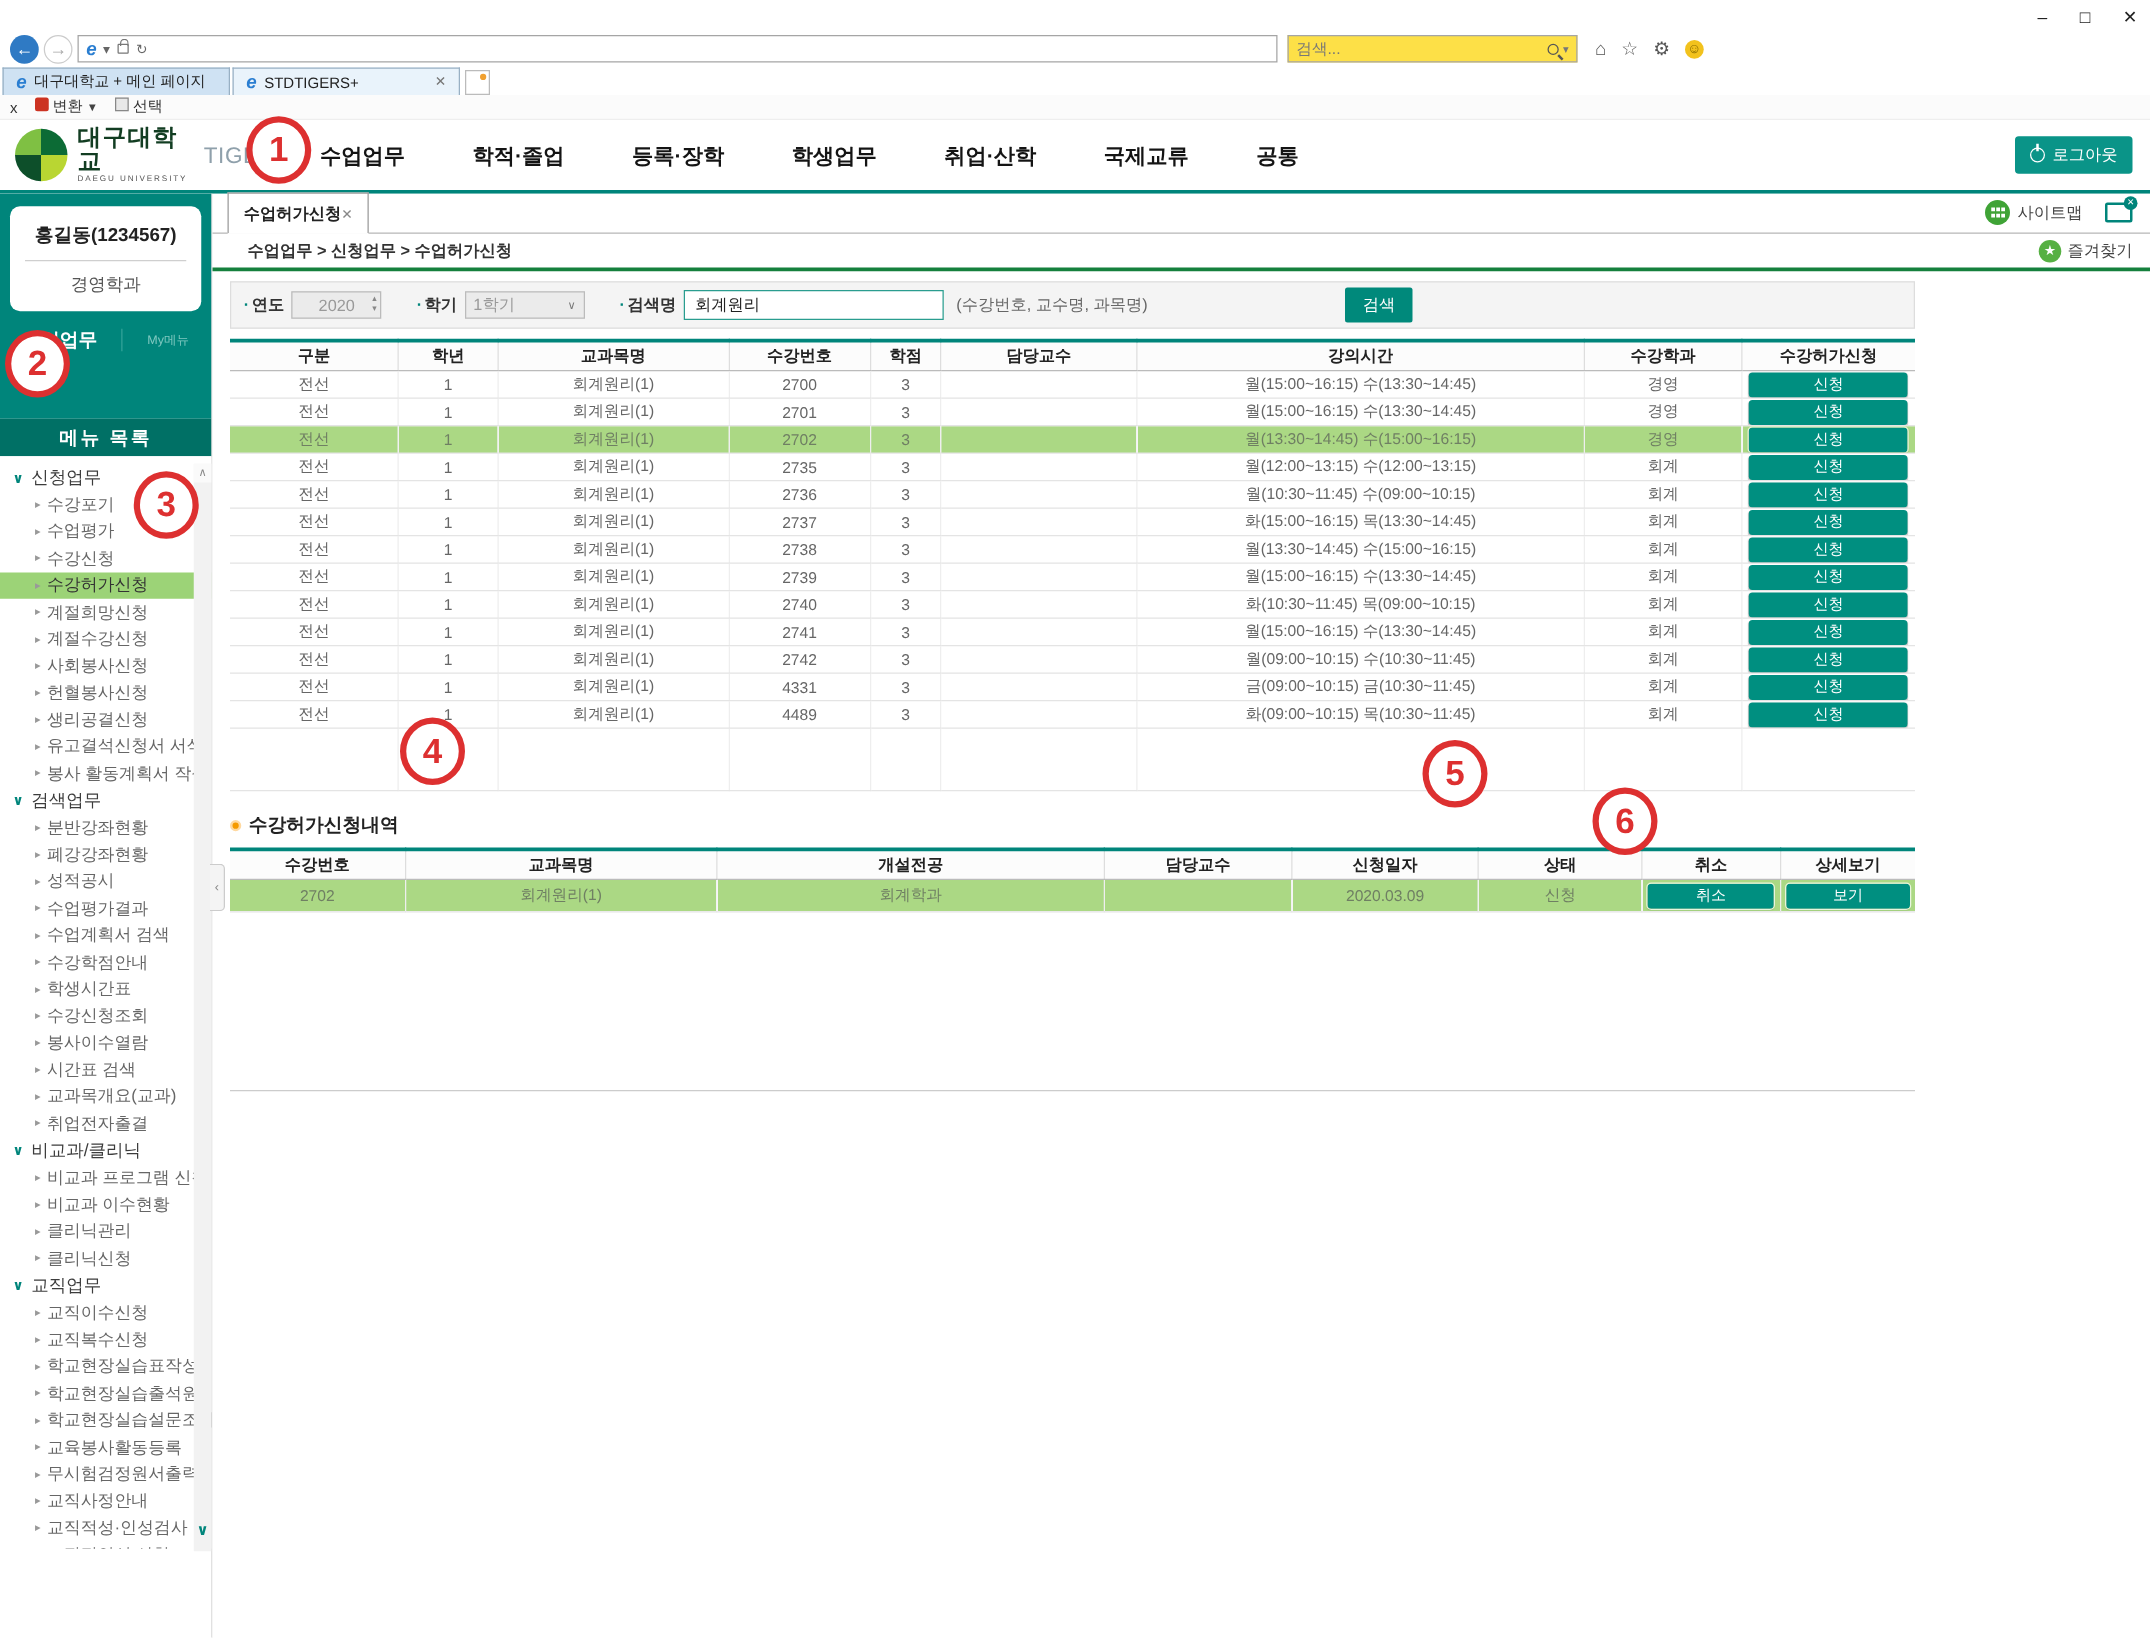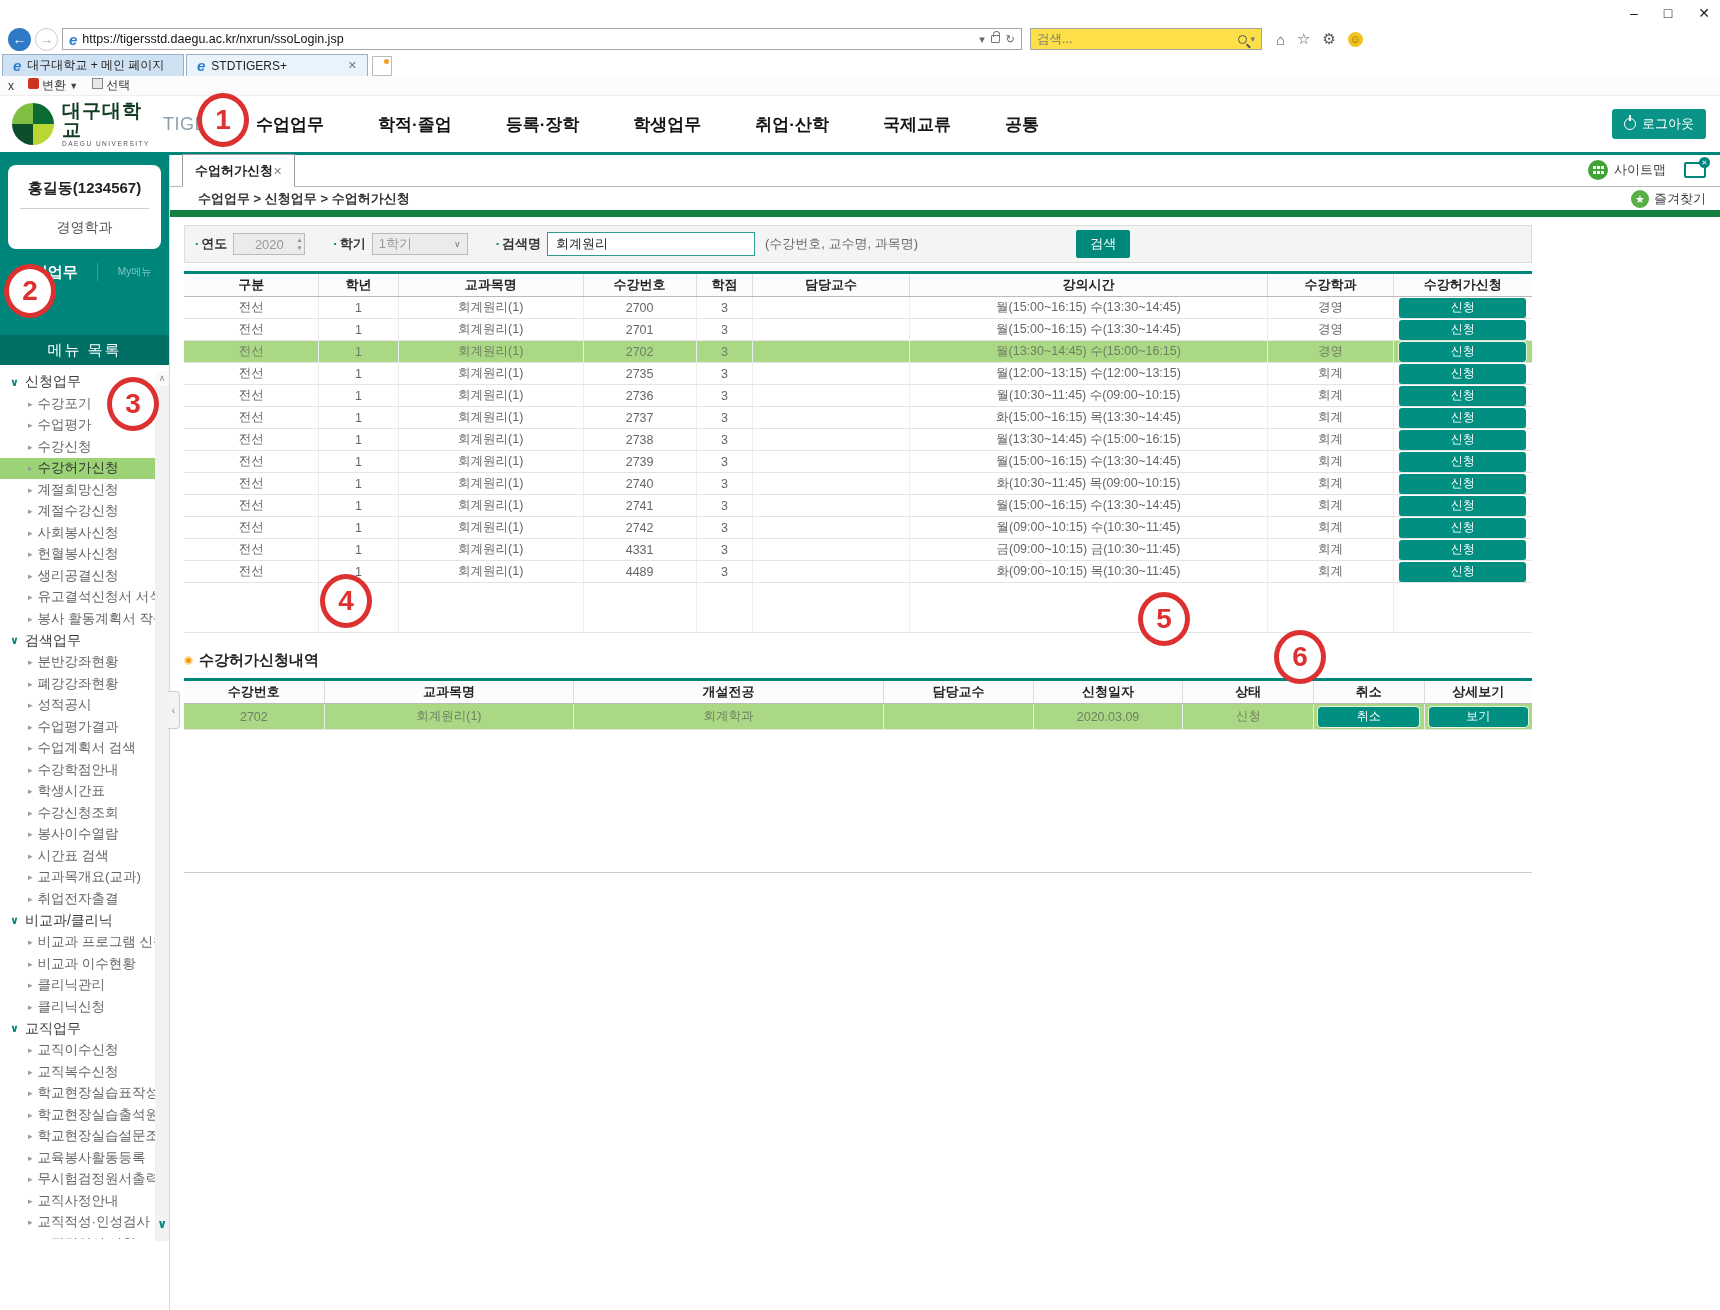--- a/index.html
+++ b/index.html
@@ -58,21 +58,21 @@
   
   .sidebar { width:170px; flex:0 0 170px; background:#fff; border-right:1px solid #d7d7d7; position:relative; }
   .sb-top { background:#00857b; padding:10px 8px 0 8px; height:180px; }
   .usercard { background:#fff; border-radius:8px; text-align:center; padding:14px 4px 12px; }
   .usercard .uname { font-size:15px; font-weight:bold; color:#222; padding-bottom:10px; border-bottom:1px solid #cfcfcf; margin:0 8px; }
   .usercard .udept { font-size:14px; color:#555; padding-top:10px; }
   .sb-tabs { display:flex; align-items:center; justify-content:space-around; height:46px; color:#fff; }
   .sb-tabs .t1 { font-size:15px; font-weight:bold; }
   .sb-tabs .t2 { font-size:10px; color:#7fc8c0; }
   .sb-tabs .sep { width:1px; height:18px; background:#33a399; }
-  .menuhead { background:#007065; color:#fff; font-size:15px; font-weight:normal; height:30px; display:flex; align-items:center; justify-content:center; letter-spacing:2px; }
+  .menuhead { background:#007065; color:#fff; font-size:15px; font-weight:bold; height:30px; display:flex; align-items:center; justify-content:center; letter-spacing:2px; }
   .menulist { position:relative; height:874px; overflow:hidden; background:#fff; padding:6px 14px 0 10px; }
   .m-sec { display:flex; align-items:center; gap:6px; height:22px; font-size:14px; color:#3c3c3c; cursor:pointer; }
   .m-sec .chev { color:#00857b; font-size:11px; font-weight:bold; }
   .m-item { display:flex; align-items:center; gap:5px; height:21.5px; font-size:13.5px; color:#666; padding-left:18px; cursor:pointer; white-space:nowrap; }
   .m-item .tri { color:#999; font-size:9px; }
   .m-item.active { background:#9cd377; color:#333; margin-left:-10px; margin-right:-14px; padding-left:28px; }
   .sb-scroll { position:absolute; right:0; top:216px; width:14px; height:870px; background:#f2f2f2; }
   .sb-scroll .up { position:absolute; top:0; left:0; width:14px; height:15px; background:#fafafa; color:#888; font-size:9px; text-align:center; line-height:15px; }
   .sb-scroll .down { position:absolute; bottom:10px; left:0; width:14px; color:#00857b; font-size:12px; font-weight:bold; text-align:center; }
   .collapse-handle { position:absolute; left:168px; top:536px; width:12px; height:38px; background:#f4f4f4; border:1px solid #ccc; border-left:none; border-radius:0 4px 4px 0; color:#888; font-size:10px; display:flex; align-items:center; justify-content:center; cursor:pointer; z-index:5; }
@@ -81,21 +81,21 @@
   .content { flex:1; background:#fff; position:relative; }
   .tabstrip { height:32px; border-bottom:1px solid #b7b7b7; display:flex; align-items:flex-end; padding:0 14px 0 12px; }
   .pagetab { position:relative; top:1px; background:#fff; border:1px solid #9a9a9a; border-bottom:1px solid #fff; padding:7px 12px 6px; font-size:13px; font-weight:bold; color:#222; display:flex; align-items:center; }
   .pagetab .x { font-weight:normal; color:#888; font-size:11px; }
   .striptools { margin-left:auto; display:flex; align-items:center; gap:18px; padding-bottom:6px; }
   .sitemap { display:flex; align-items:center; gap:6px; font-size:13px; color:#444; cursor:pointer; }
   .sitemap-ic { width:20px; height:20px; border-radius:50%; background:#3fa336; position:relative; }
   .sitemap-ic:before { content:""; position:absolute; left:5px; top:6px; width:3px; height:3px; background:#fff; box-shadow:4px 0 #fff, 8px 0 #fff, 0 5px #fff, 4px 5px #fff, 8px 5px #fff; }
   .closeall { width:22px; height:16px; border:2px solid #00857b; border-radius:2px; position:relative; background:#fff; cursor:pointer; }
   .closeall:after { content:"✕"; position:absolute; right:-6px; top:-7px; background:#00857b; color:#fff; border-radius:50%; width:11px; height:11px; font-size:7px; line-height:11px; text-align:center; }
-  .crumbrow { height:30px; border-bottom:7px solid #15803d; display:flex; align-items:center; padding:0 14px 0 28px; }
+  .crumbrow { height:30px; border-bottom:3px solid #15803d; display:flex; align-items:center; padding:0 14px 0 28px; }
   .crumb { font-size:13px; font-weight:bold; color:#333; }
   .favwrap { margin-left:auto; display:flex; align-items:center; gap:5px; font-size:13px; color:#444; cursor:pointer; }
   .fav-ic { width:18px; height:18px; border-radius:50%; background:#56b043; color:#fff; font-size:11px; line-height:18px; text-align:center; }
 
   .cbody { padding:8px 0 0 14px; width:1362px; }
   .formbar { width:1348px; height:38px; background:#f4f4f4; border:1px solid #ddd; display:flex; align-items:center; padding:0 10px; font-size:13px; color:#333; }
   .flabel { font-weight:bold; color:#333; margin-right:6px; }
   .flabel:before { content:"·"; color:#00857b; font-weight:bold; margin-right:2px; }
   .spin { width:72px; height:22px; background:#ebebeb; border:1px solid #bbb; color:#999; display:flex; align-items:center; justify-content:center; gap:8px; margin-right:28px; position:relative; }
   .spin .arrows { position:absolute; right:3px; top:2px; font-size:7px; color:#888; line-height:8px; }
@@ -133,21 +133,20 @@
     <span>□</span>
     <span>✕</span>
   </div>
 </div>
 
 <div class="urlrow">
   <div class="navcircle back">←</div>
   <div class="navcircle fwd">→</div>
   <div class="urlbox">
     <span class="ie-e">e</span>
-    <span class="urltext">https://tigersstd.daegu.ac.kr/nxrun/ssoLogin.jsp</span>
     <span class="urlicons">
       <span>▾</span>
       <span class="lockicon"></span>
       <span>↻</span>
     </span>
   </div>
   <div class="searchbox">
     <span class="ph">검색...</span>
     <span class="mag"></span>
     <span style="font-size:9px;color:#777">▾</span>

